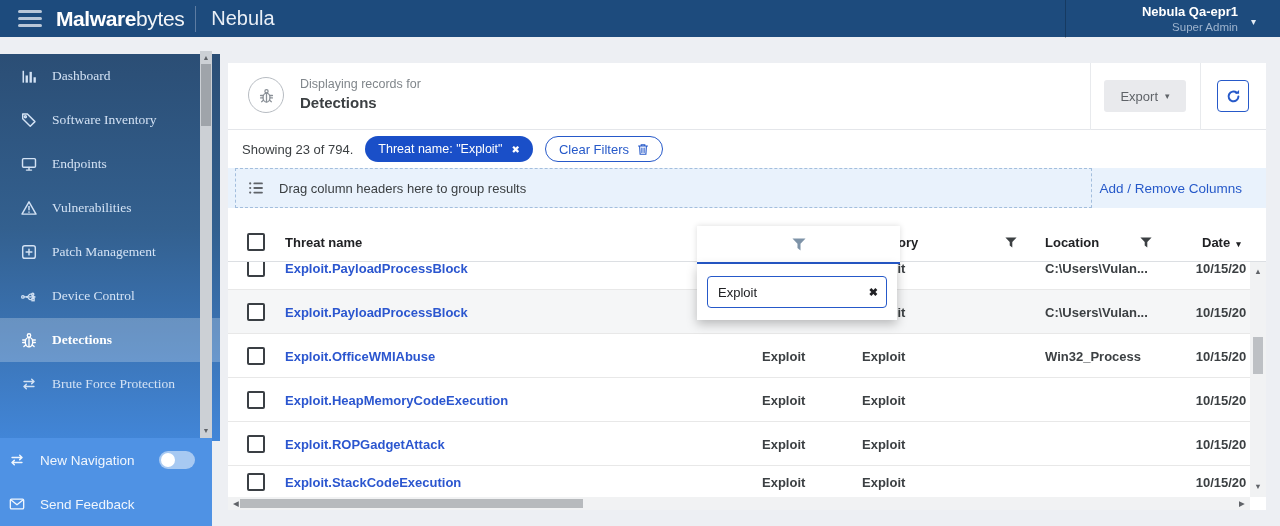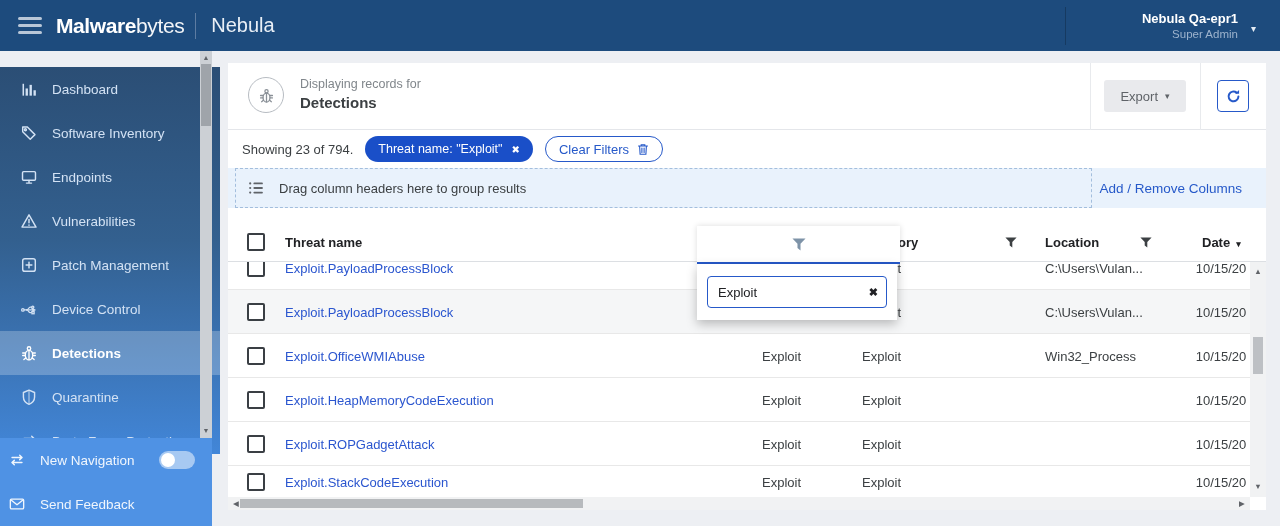--- a/index.html
+++ b/index.html
@@ -3,41 +3,42 @@
 <meta charset="utf-8">
 <style>
   * { margin:0; padding:0; box-sizing:border-box; }
   html,body { width:1280px; height:526px; }
   body {
     position:relative; overflow:hidden; background:#edeff3;
     font-family:"Liberation Sans", sans-serif; color:#3c4043;
   }
   
   .topbar {
-    position:absolute; left:0; top:0; width:1280px; height:51px;
+    position:absolute; left:0; top:0; width:1280px; height:37px;
     background:#1d4b7d; display:flex; align-items:center; z-index:20;
   }
   .hamburger { width:24px; height:17px; margin-left:18px; display:flex; flex-direction:column; justify-content:space-between; cursor:pointer; }
   .hamburger span { display:block; height:3px; border-radius:2px; background:#b9c7d8; }
   .brand { margin-left:14px; font-size:21px; color:#fff; letter-spacing:-0.4px; white-space:nowrap; }
   .brand .bold { font-weight:800; }
   .brand .light { font-weight:400; opacity:.95; }
   .topbar-divider { width:1px; height:26px; background:#5d7ca2; margin-left:11px; }
   .app-name { margin-left:15px; font-size:20px; font-weight:400; color:#e9eff6; }
   .user-divider { margin-left:auto; width:1px; height:38px; background:rgba(0,0,0,.22); }
   .user-block { display:flex; align-items:center; margin-left:76px; margin-right:24px; cursor:pointer; }
   .user-text { text-align:right; }
   .user-name { font-size:13px; font-weight:700; color:#ffffff; line-height:16px; }
   .user-role { font-size:11.5px; color:#9db3cd; line-height:14px; }
   .user-caret { color:#e3ebf4; font-size:10px; margin-left:13px; margin-top:6px; }
   
   .sidebar { position:absolute; left:0; top:51px; width:212px; bottom:0; z-index:10; }
   .nav-scroll {
-    position:absolute; left:0; top:16px; width:220px; height:387px; overflow:hidden;
+    position:absolute; left:0; top:3px; width:220px; height:387px; overflow:hidden;
     background:linear-gradient(180deg,#2b4e75 0%,#33608f 45%,#4286d8 100%);
+    font-family:Liberation Serif, serif;
   }
   .nav-item { height:44px; display:flex; align-items:center; padding-left:20px; gap:14px;
     color:#d3e2f4; font-size:13.5px; cursor:pointer; white-space:nowrap; }
   .nav-item svg { flex:0 0 auto; }
   .nav-item.selected { background:rgba(255,255,255,.24); color:#ffffff; font-weight:700; }
   .nav-scrollbar { position:absolute; left:200px; top:0; width:12px; height:387px; background:#ccd0d5; }
   .nav-scrollbar .sb-up, .nav-scrollbar .sb-down {
     position:absolute; left:0; width:12px; height:12px; font-size:7px; color:#5f6368;
     text-align:center; line-height:12px; cursor:pointer; }
   .nav-scrollbar .sb-up { top:1px; } .nav-scrollbar .sb-down { bottom:1px; }
@@ -83,21 +84,21 @@
   
   .grid-header { position:absolute; left:0; top:159px; width:100%; height:40px; border-bottom:1px solid #dcdfe3; background:#fff; }
   .hcell { position:absolute; top:50%; transform:translateY(-50%); font-size:13px; font-weight:700; color:#202124; white-space:nowrap; }
   .checkbox { width:18px; height:18px; border:2px solid #3a3f44; border-radius:2px; background:#fff; cursor:pointer; }
   .pos-check { left:19px; } .pos-threat { left:57px; } .pos-type { left:534px; }
   .pos-cat { left:634px; } .pos-loc { left:817px; } .pos-date { left:962px; }
   .h-date { left:974px; }
   .funnel-cat { position:absolute; left:777px; top:15px; }
   .funnel-loc { position:absolute; left:912px; top:15px; }
   .sort-caret { font-size:9px; margin-left:6px; color:#202124; }
-  .grid-body { position:absolute; left:0; top:199px; width:1022px; }
+  .grid-body { position:absolute; left:0; top:199px; width:1022px;font-weight:bold; }
   .grid-row { position:relative; height:44px; border-bottom:1px solid #e8e8e8; background:#fff; }
   .grid-row.alt { background:#f5f6f7; }
   .grid-row.clip-top { height:28px; overflow:hidden; border-bottom:1px solid #e8e8e8; }
   .grid-row.clip-bottom { height:31px; overflow:hidden; border-bottom:none; }
   .row-shift { position:absolute; left:0; top:-16px; width:100%; height:44px; }
   .cell { position:absolute; top:50%; transform:translateY(-50%); font-size:13px; color:#3c4043; white-space:nowrap; }
   .cell.link { color:#2b56cf; cursor:pointer; }
   .cell.date { width:62px; overflow:hidden;text-align:center; }
   
   .v-scroll { position:absolute; right:0; top:199px; bottom:13px; width:16px; background:#f1f2f3; }
@@ -200,27 +201,20 @@
     <div class="nav-item selected">
       <svg width="18" height="18" viewBox="0 0 20 20" fill="none" stroke="currentColor" stroke-width="1.5" stroke-linecap="round">
           <circle cx="10" cy="5" r="1.9"></circle>
           <ellipse cx="10" cy="12.4" rx="4.1" ry="5.3"></ellipse>
           <path d="M10 7.4v10"></path>
           <path d="M5.9 10H3M5.9 12.8H3M6.6 15.4l-2.3 1.9M14.1 10H17M14.1 12.8H17M13.4 15.4l2.3 1.9"></path>
         </svg>
       <span>Detections</span>
     </div>
     <div class="nav-item">
-      <svg width="18" height="18" viewBox="0 0 20 20" fill="none" stroke="currentColor" stroke-width="1.6" stroke-linejoin="round">
-          <path d="M10 2.4 16.2 5v4.9c0 4.2-2.6 6.6-6.2 8.2-3.6-1.6-6.2-4-6.2-8.2V5z"></path>
-          <path d="M10 2.4v15.4" stroke-width="1"></path>
-        </svg>
-      <span>Quarantine</span>
-    </div>
-    <div class="nav-item">
       <svg width="18" height="18" viewBox="0 0 20 20" fill="none" stroke="currentColor" stroke-width="1.6" stroke-linecap="round" stroke-linejoin="round">
           <path d="M4.5 7.2h11M13 4.8l2.6 2.4L13 9.6"></path>
           <path d="M15.5 12.8h-11M7 10.4l-2.6 2.4L7 15.2"></path>
         </svg>
       <span>Brute Force Protection</span>
     </div>
   </div>
   <div class="nav-scrollbar">
     <div class="sb-up">▲</div>
     <div class="sb-thumb"></div>

